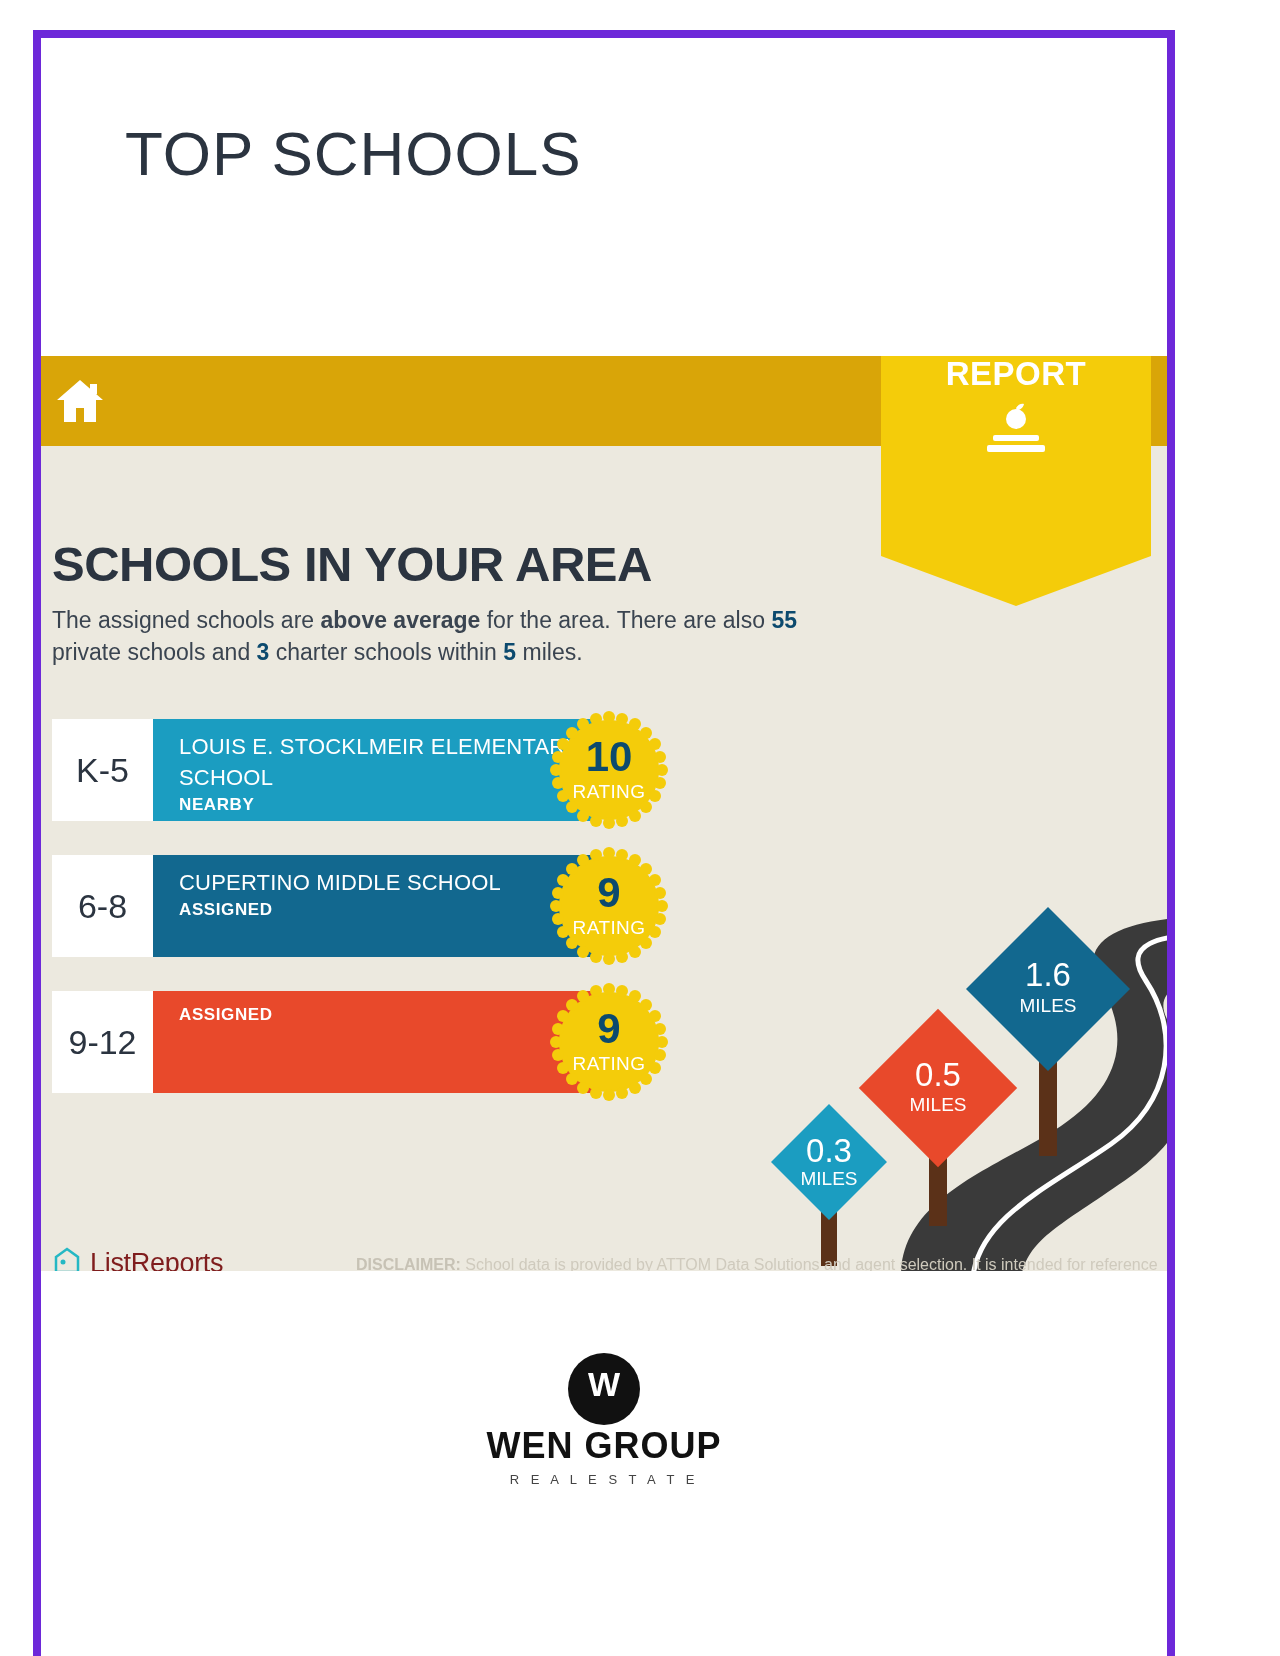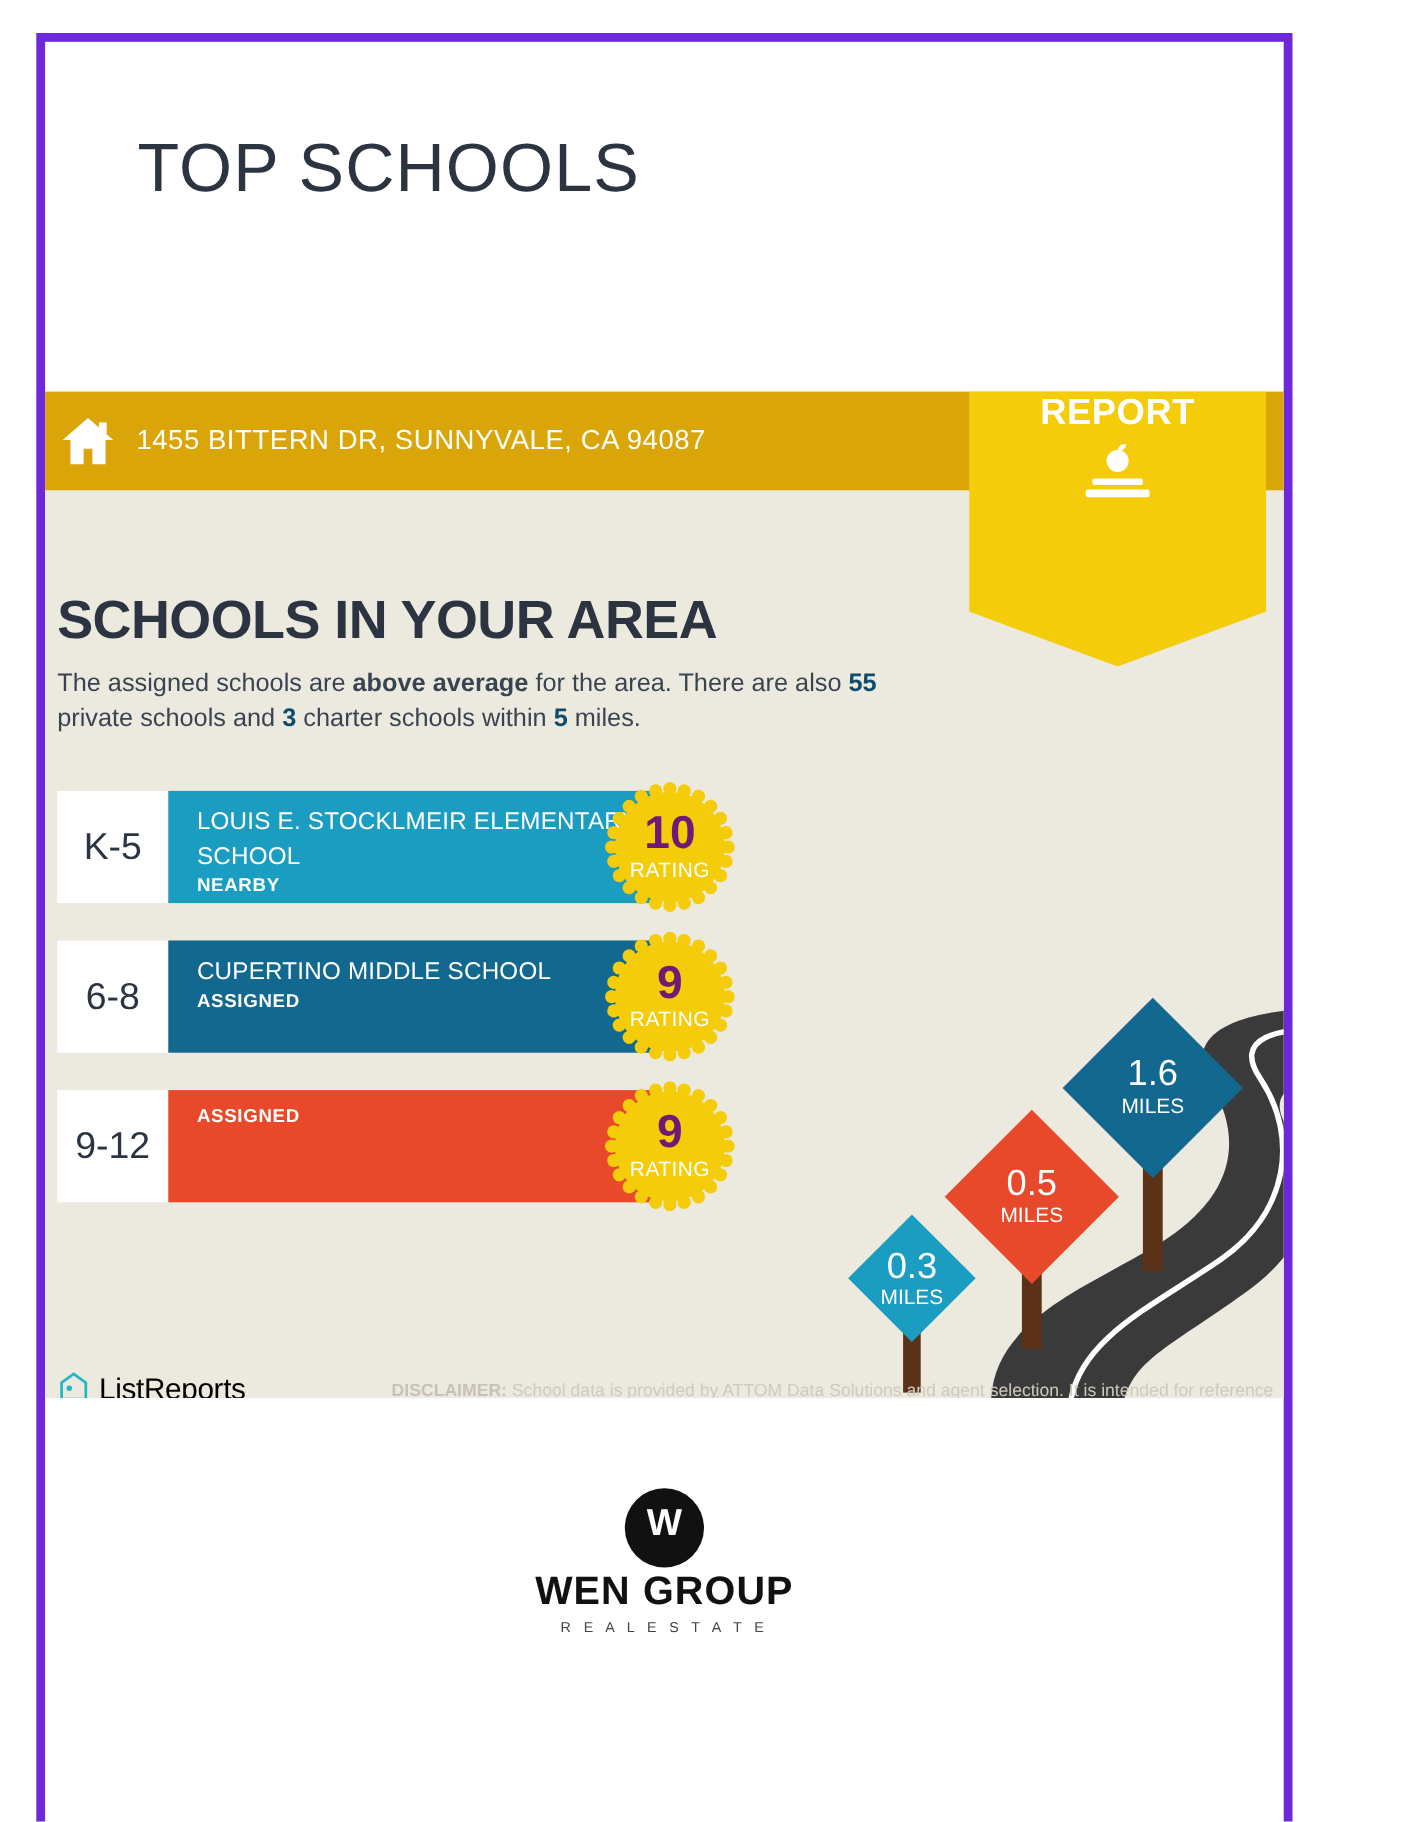--- a/index.html
+++ b/index.html
@@ -177,21 +177,21 @@
     height: 118px;
   }
   .badge .num {
     position: absolute;
     left: 0;
     top: 22px;
     width: 118px;
     text-align: center;
     font-size: 42px;
     font-weight: bold;
-    color: #701a75;
+    color: #0c4a6e;
   }
   .badge .lbl {
     position: absolute;
     left: 0;
     top: 70px;
     width: 118px;
     text-align: center;
     font-size: 19px;
     color: #ffffff;
     letter-spacing: 0.4px;
@@ -212,21 +212,21 @@
   .listreports {
     position: absolute;
     left: 46px;
     top: 800px;
     display: flex;
     align-items: center;
     gap: 8px;
   }
   .lr-name {
     font-size: 27px;
-    color: #000000;
+    color: #7f1d1d;
     letter-spacing: -0.3px;
   }
   .disclaimer {
     position: absolute;
     left: 350px;
     top: 808px;
     width: 805px;
     font-size: 16px;
     line-height: 22px;
     color: #cfcabd;
@@ -279,21 +279,20 @@
 
   <div class="title">TOP SCHOOLS</div>
 
   <div class="addr-bar">
     <span class="home-icon">
       <svg width="48" height="46" viewBox="0 0 48 46">
         <path d="M24 2 L47 22 L40 22 L40 44 L28 44 L28 30 L20 30 L20 44 L8 44 L8 22 L1 22 Z" fill="#ffffff"></path>
         <rect x="34" y="6" width="7" height="10" fill="#ffffff"></rect>
       </svg>
     </span>
-    <span class="addr-text">1455 BITTERN DR, SUNNYVALE, CA 94087</span>
   </div>
 
   <div class="body-panel">
 
     <div class="heading">SCHOOLS IN YOUR AREA</div>
 
     <div class="subtext">
       <span>The assigned schools are </span><b>above average</b><span> for the area. There are also </span><span class="hl">55</span><span> private schools and </span><span class="hl">3</span><span> charter schools within </span><span class="hl">5</span><span> miles.</span>
     </div>
 

